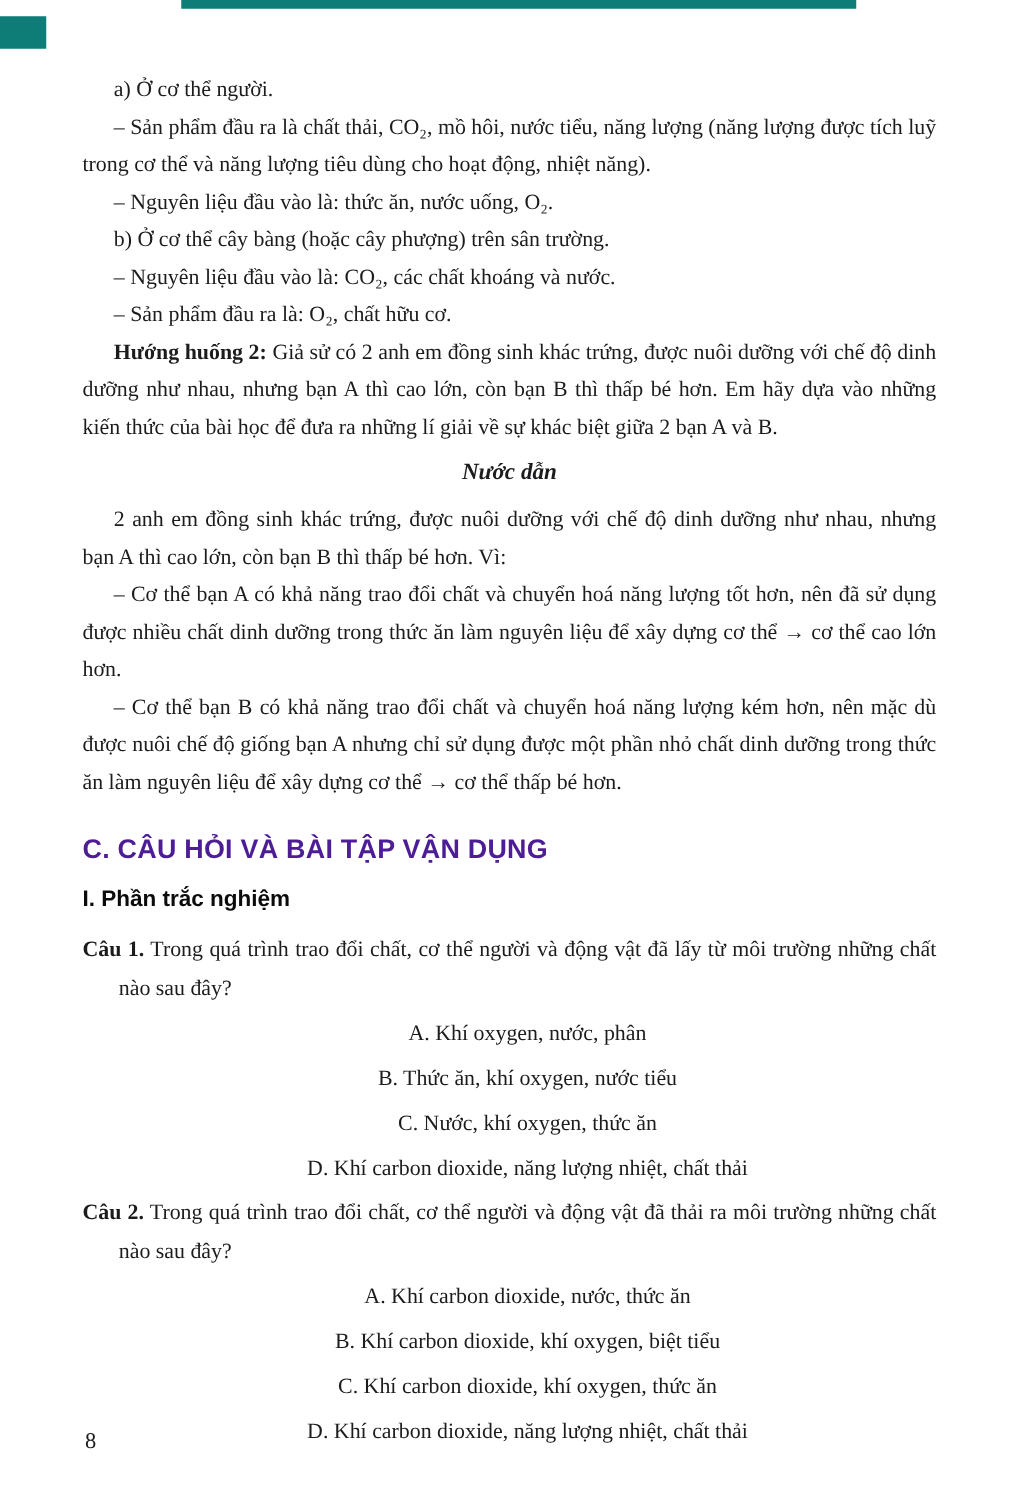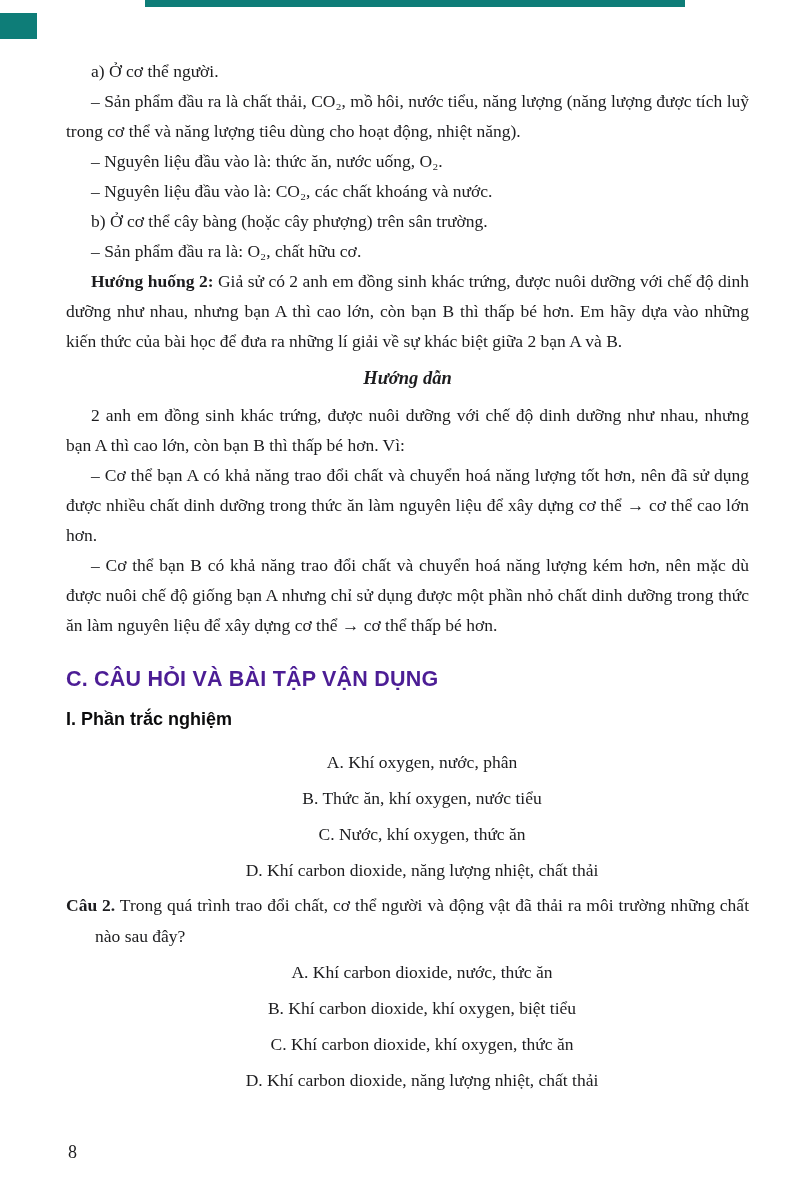--- a/index.html
+++ b/index.html
@@ -85,35 +85,36 @@
 <body>
 
 <div class="top-bar" style="background: rgb(14, 125, 120);"></div>
 <div class="corner-mark" style="background: rgb(14, 125, 120);"></div>
 
 <div class="content">
 
   <p class="body-p">a) Ở cơ thể người.</p>
   <p class="body-p">– Sản phẩm đầu ra là chất thải, CO₂, mồ hôi, nước tiểu, năng lượng (năng lượng được tích luỹ trong cơ thể và năng lượng tiêu dùng cho hoạt động, nhiệt năng).</p>
   <p class="body-p">– Nguyên liệu đầu vào là: thức ăn, nước uống, O₂.</p>
+  <p class="body-p">b) Ở cơ thể cây bàng (hoặc cây phượng) trên sân trường.</p>
   <p class="body-p">– Nguyên liệu đầu vào là: CO₂, các chất khoáng và nước.</p>
-  <p class="body-p">b) Ở cơ thể cây bàng (hoặc cây phượng) trên sân trường.</p>
   <p class="body-p">– Sản phẩm đầu ra là: O₂, chất hữu cơ.</p>
 
   <p class="body-p"><span class="bold">Hướng huống 2:</span><span> Giả sử có 2 anh em đồng sinh khác trứng, được nuôi dưỡng với chế độ dinh dưỡng như nhau, nhưng bạn A thì cao lớn, còn bạn B thì thấp bé hơn. Em hãy dựa vào những kiến thức của bài học để đưa ra những lí giải về sự khác biệt giữa 2 bạn A và B.</span></p>
 
-  <p class="guide-heading">Hướng dẫn</p>
+  <p class="guide-heading">Nước dẫn</p>
 
   <p class="body-p">2 anh em đồng sinh khác trứng, được nuôi dưỡng với chế độ dinh dưỡng như nhau, nhưng bạn A thì cao lớn, còn bạn B thì thấp bé hơn. Vì:</p>
   <p class="body-p">– Cơ thể bạn A có khả năng trao đổi chất và chuyển hoá năng lượng tốt hơn, nên đã sử dụng được nhiều chất dinh dưỡng trong thức ăn làm nguyên liệu để xây dựng cơ thể → cơ thể cao lớn hơn.</p>
   <p class="body-p">– Cơ thể bạn B có khả năng trao đổi chất và chuyển hoá năng lượng kém hơn, nên mặc dù được nuôi chế độ giống bạn A nhưng chỉ sử dụng được một phần nhỏ chất dinh dưỡng trong thức ăn làm nguyên liệu để xây dựng cơ thể → cơ thể thấp bé hơn.</p>
 
   <h2 class="section-heading">C. CÂU HỎI VÀ BÀI TẬP VẬN DỤNG</h2>
   <h3 class="part-heading">I. Phần trắc nghiệm</h3>
 
+  <p class="question-p"><span class="bold">Câu 1.</span><span> Trong quá trình trao đổi chất, cơ thể người và động vật đã lấy từ môi trường những chất nào sau đây?</span></p>
   <ul class="options">
     <li>A. Khí oxygen, nước, phân</li>
     <li>B. Thức ăn, khí oxygen, nước tiểu</li>
     <li>C. Nước, khí oxygen, thức ăn</li>
     <li>D. Khí carbon dioxide, năng lượng nhiệt, chất thải</li>
   </ul>
 
   <p class="question-p"><span class="bold">Câu 2.</span><span> Trong quá trình trao đổi chất, cơ thể người và động vật đã thải ra môi trường những chất nào sau đây?</span></p>
   <ul class="options">
     <li>A. Khí carbon dioxide, nước, thức ăn</li>

